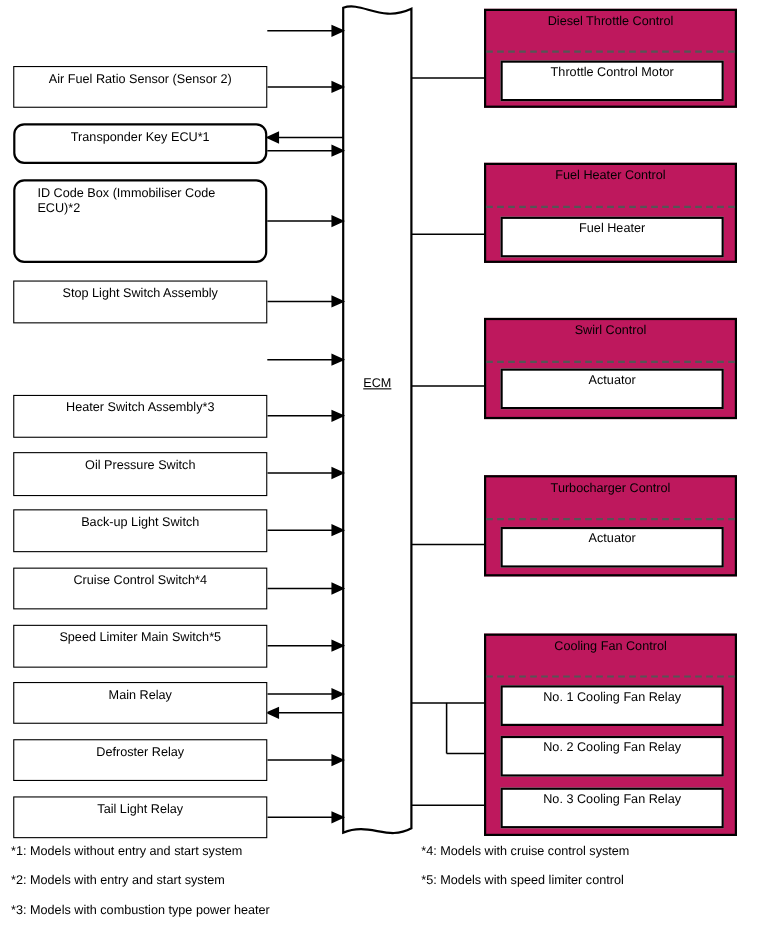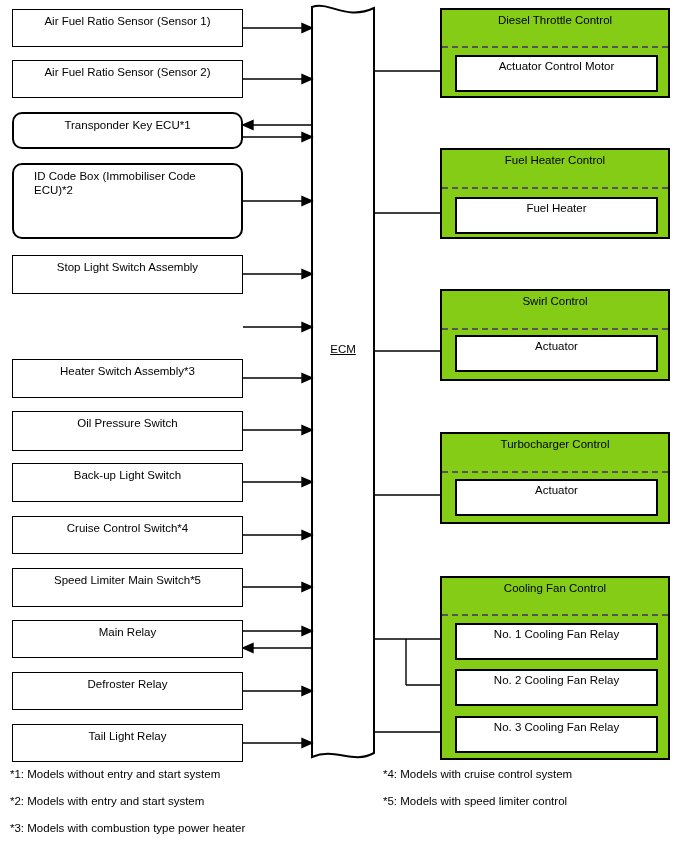--- a/index.html
+++ b/index.html
@@ -13,21 +13,21 @@
     border:1.5px solid #000; background:#fff;
     text-align:center; padding-top:4px;
     font-size:11.5px; line-height:1.25;
   }
   .lbox.round { border-radius:10px; border-width:2px; }
   .lbox.leftalign { text-align:left; padding-left:20px; padding-right:6px; }
   .lbl { white-space:pre-line; }
 
   .rgroup {
     position:absolute; left:440px; width:230px;
-    border:2px solid #000; background:#84cc16;
+    border:2px solid #000; background:#be185d;
   }
   .rtitle { text-align:center; padding-top:4px; font-size:11.5px; }
   .dash { position:absolute; left:0; right:0; height:0; border-top:2px dashed #555; }
   .ibox {
     position:absolute; left:13px; width:203px; height:37px;
     border:2px solid #000; background:#fff;
     text-align:center; padding-top:3px; font-size:11.5px;
   }
 
   .ecm-label {
@@ -97,39 +97,38 @@
       <line x1="406" y1="639" x2="406" y2="685"></line>
       <line x1="406" y1="685" x2="445" y2="685"></line>
         <polygon points="454,685 444,680.5 444,689.5"></polygon>
       <line x1="374" y1="732" x2="445" y2="732"></line>
         <polygon points="454,732 444,727.5 444,736.5"></polygon>
     </g>
   </svg>
 
   <div class="ecm-label">ECM</div>
 
-  <div class="lbox" style="top:9px;height:38px"><span class="lbl">Air Fuel Ratio Sensor (Sensor 1)</span></div>
   <div class="lbox" style="top:60px;height:38px"><span class="lbl">Air Fuel Ratio Sensor (Sensor 2)</span></div>
   <div class="lbox round" style="top:112px;height:37px"><span class="lbl">Transponder Key ECU*1</span></div>
   <div class="lbox round leftalign" style="top:163px;height:76px"><span class="lbl">ID Code Box (Immobiliser Code
 ECU)*2</span></div>
   <div class="lbox" style="top:255px;height:39px"><span class="lbl">Stop Light Switch Assembly</span></div>
   <div class="lbox" style="top:359px;height:39px"><span class="lbl">Heater Switch Assembly*3</span></div>
   <div class="lbox" style="top:411px;height:40px"><span class="lbl">Oil Pressure Switch</span></div>
   <div class="lbox" style="top:463px;height:39px"><span class="lbl">Back-up Light Switch</span></div>
   <div class="lbox" style="top:516px;height:38px"><span class="lbl">Cruise Control Switch*4</span></div>
   <div class="lbox" style="top:568px;height:39px"><span class="lbl">Speed Limiter Main Switch*5</span></div>
   <div class="lbox" style="top:620px;height:38px"><span class="lbl">Main Relay</span></div>
   <div class="lbox" style="top:672px;height:38px"><span class="lbl">Defroster Relay</span></div>
   <div class="lbox" style="top:724px;height:38px"><span class="lbl">Tail Light Relay</span></div>
 
   <div class="rgroup" style="top:8px;height:90px">
     <div class="rtitle">Diesel Throttle Control</div>
     <div class="dash" style="top:36px"></div>
-    <div class="ibox" style="top:45px"><span>Actuator Control Motor</span></div>
+    <div class="ibox" style="top:45px"><span>Throttle Control Motor</span></div>
   </div>
 
   <div class="rgroup" style="top:148px;height:91px">
     <div class="rtitle">Fuel Heater Control</div>
     <div class="dash" style="top:37px"></div>
     <div class="ibox" style="top:47px"><span>Fuel Heater</span></div>
   </div>
 
   <div class="rgroup" style="top:289px;height:92px">
     <div class="rtitle">Swirl Control</div>

